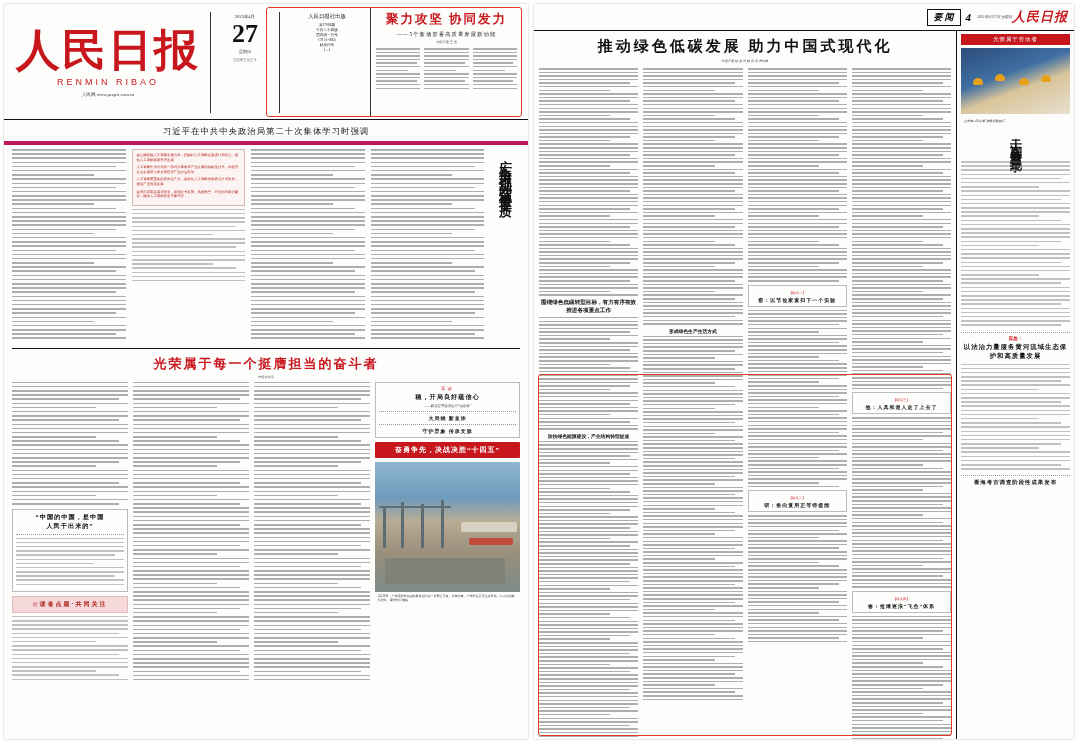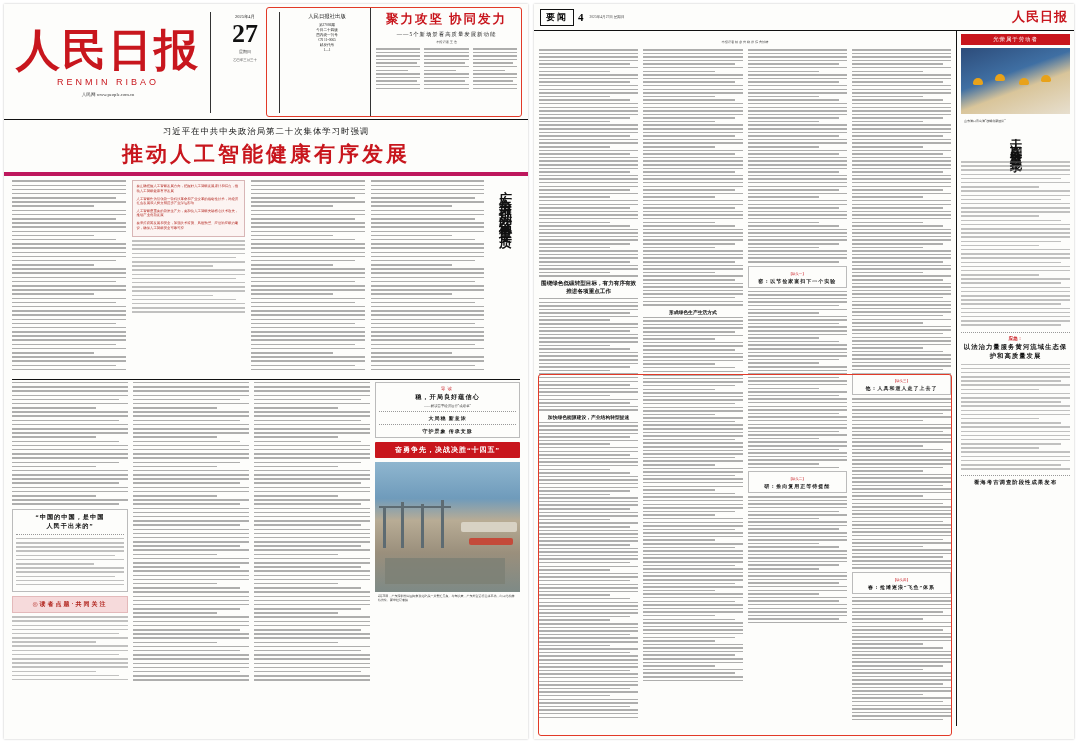--- a/index.html
+++ b/index.html
@@ -120,22 +120,22 @@
   .boxnote { border:1px solid #bbb; padding:3px; }
   .mini-h { font-size:6.2px; font-weight:bold; color:#111; text-align:center; letter-spacing:1px; }
   .dotline { border-bottom:1px dotted #999; margin:3px 0; }
   .pink-band {
     background:#f6dadb; color:#b2261f; text-align:center; font-size:6px; padding:3px 0;
     font-weight:bold; letter-spacing:2px; border:1px solid #e3b9ba;
   }
 
   
   .r-top {
-    display:flex; align-items:center; justify-content:space-between;
-    padding:4px 6px; border-bottom:1px solid #111;
+    display:flex; align-items:center; justify-content:flex-end;
+    padding:4px 6px; border-bottom:1px solid #111;font-style:italic;
   }
   .r-top .label {
     border:1px solid #111; padding:1px 5px; font-size:9px; font-weight:bold; letter-spacing:2px;
   }
   .r-top .pno { font-size:11px; font-weight:bold; margin-left:4px; }
   .r-top .date { font-size:3.6px; color:#444; margin-left:6px; }
   .r-top .logo-sm {
     color:#c8161d; font-weight:bold; font-size:13px; letter-spacing:1px;
   }
   .r-head {
@@ -255,21 +255,20 @@
               <span></span>
               <span></span>
               <span></span>
           </div>
         </div>
       </div>
     </div>
 
     <div class="lead">
       <div class="kicker">习近平在中共中央政治局第二十次集体学习时强调</div>
-      <div class="h1">推动人工智能健康有序发展</div>
     </div>
 
     <div class="lead-body">
       <div class="c">
         <div class="fill">
           <span></span>
             <span></span>
             <span></span>
             <span></span>
             <span></span>
@@ -444,20 +443,24 @@
             <span></span>
         </div>
       </div>
       <div style="width:30px;display:flex;align-items:flex-start;justify-content:center;">
         <div class="vert-title">广东全力推动外贸稳量提质</div>
       </div>
     </div>
 
     <div class="divider" style="margin:2px 8px;"></div>
 
+    <div style="padding:0 8px;">
+      <div class="sec-title">光荣属于每一个挺膺担当的奋斗者</div>
+      <div class="sec-by">本报评论员</div>
+    </div>
 
     <div style="display:flex;gap:5px;padding:0 8px;">
       <div style="flex:1;">
         <div class="fill">
           <span></span>
             <span></span>
             <span></span>
             <span></span>
             <span></span>
             <span></span>
@@ -718,20 +721,21 @@
         <div class="pno">4</div>
         <div class="date">2025年4月27日  星期日</div>
       </div>
       <div class="logo-sm">人民日报</div>
     </div>
 
     <div style="display:flex;">
 
       <div style="flex:1;">
         <div class="r-head">
+          <div class="h">推动绿色低碳发展  助力中国式现代化</div>
           <div class="by">本报记者  杨  彦  曾  晓  张  伟  曹怡晴</div>
         </div>
 
         <div class="r-body">
           <div class="r-col">
             <div class="fill dense">
               <span></span>
                 <span></span>
                 <span></span>
                 <span></span>

